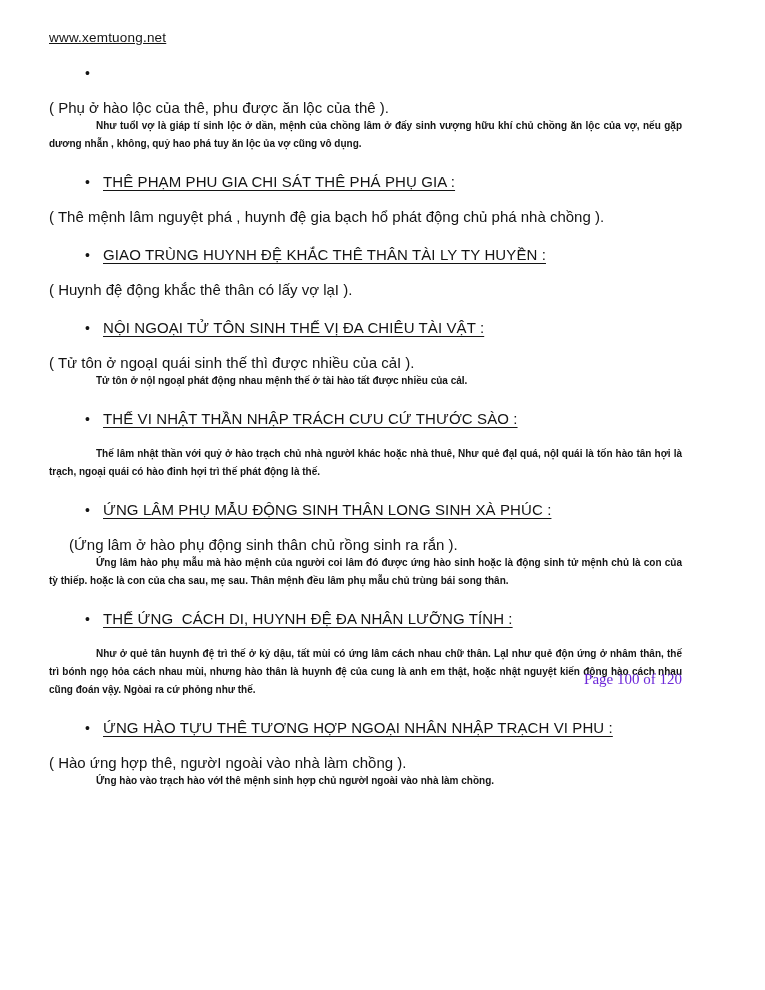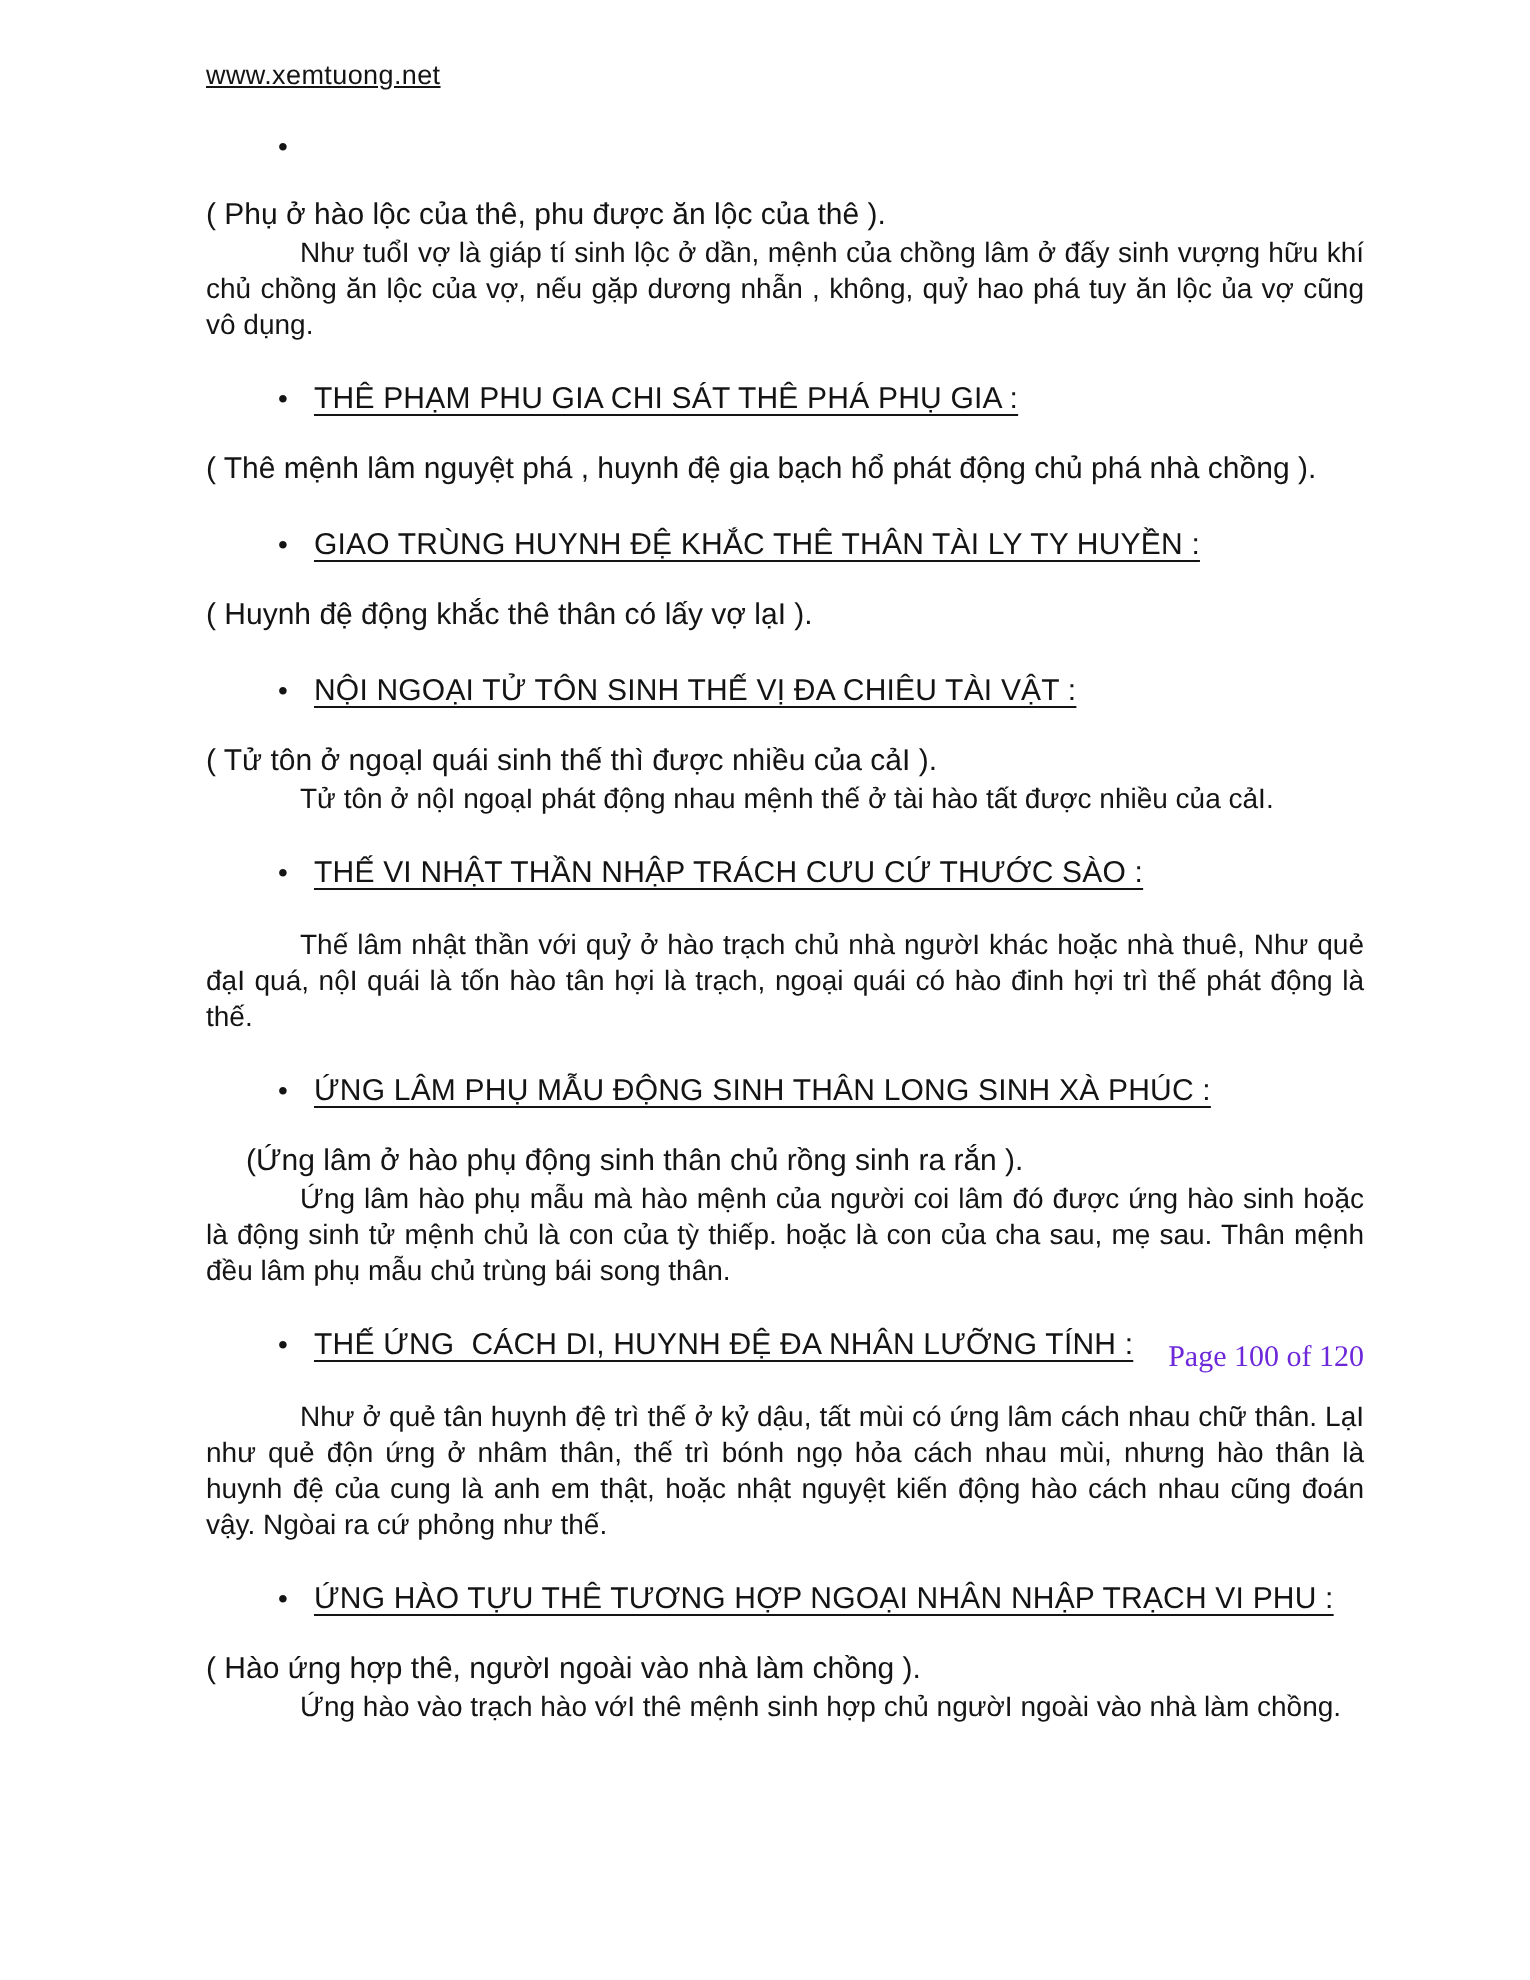--- a/index.html
+++ b/index.html
@@ -7,21 +7,21 @@
   body {
     background: #ffffff;
     color: #141414;
     font-family: "Liberation Sans", sans-serif;
     position: relative;
     overflow: hidden;
   }
   .page {
     width: 765px;
     height: 710px;
-    padding: 30px 83px 0 103px;
+    padding: 30px 83px 0 49px;
     position: relative;
   }
   .site-url {
     font-size: 13.5px;
     text-decoration: underline;
     margin-bottom: 2px;
     letter-spacing: 0.2px;
   }
   .section-heading {
     display: flex;
@@ -39,24 +39,25 @@
     text-underline-offset: 3px;
     letter-spacing: 0.1px;
     white-space: pre-wrap;
   }
   .paren-line {
     font-size: 15px;
     line-height: 18px;
   }
   .paren-line.indent-sm { padding-left: 20px; }
   .body-par {
-    font-size: 14px;
+    font-size: 10px;
     line-height: 18px;
     text-align: justify;
     text-indent: 47px;
+    font-weight: bold;
   }
   .footer {
     position: absolute;
     right: 83px;
     bottom: 22px;
     font-family: Liberation Serif, serif;
     font-size: 15px;
     color: #6d28d9;
   }
 </style>

